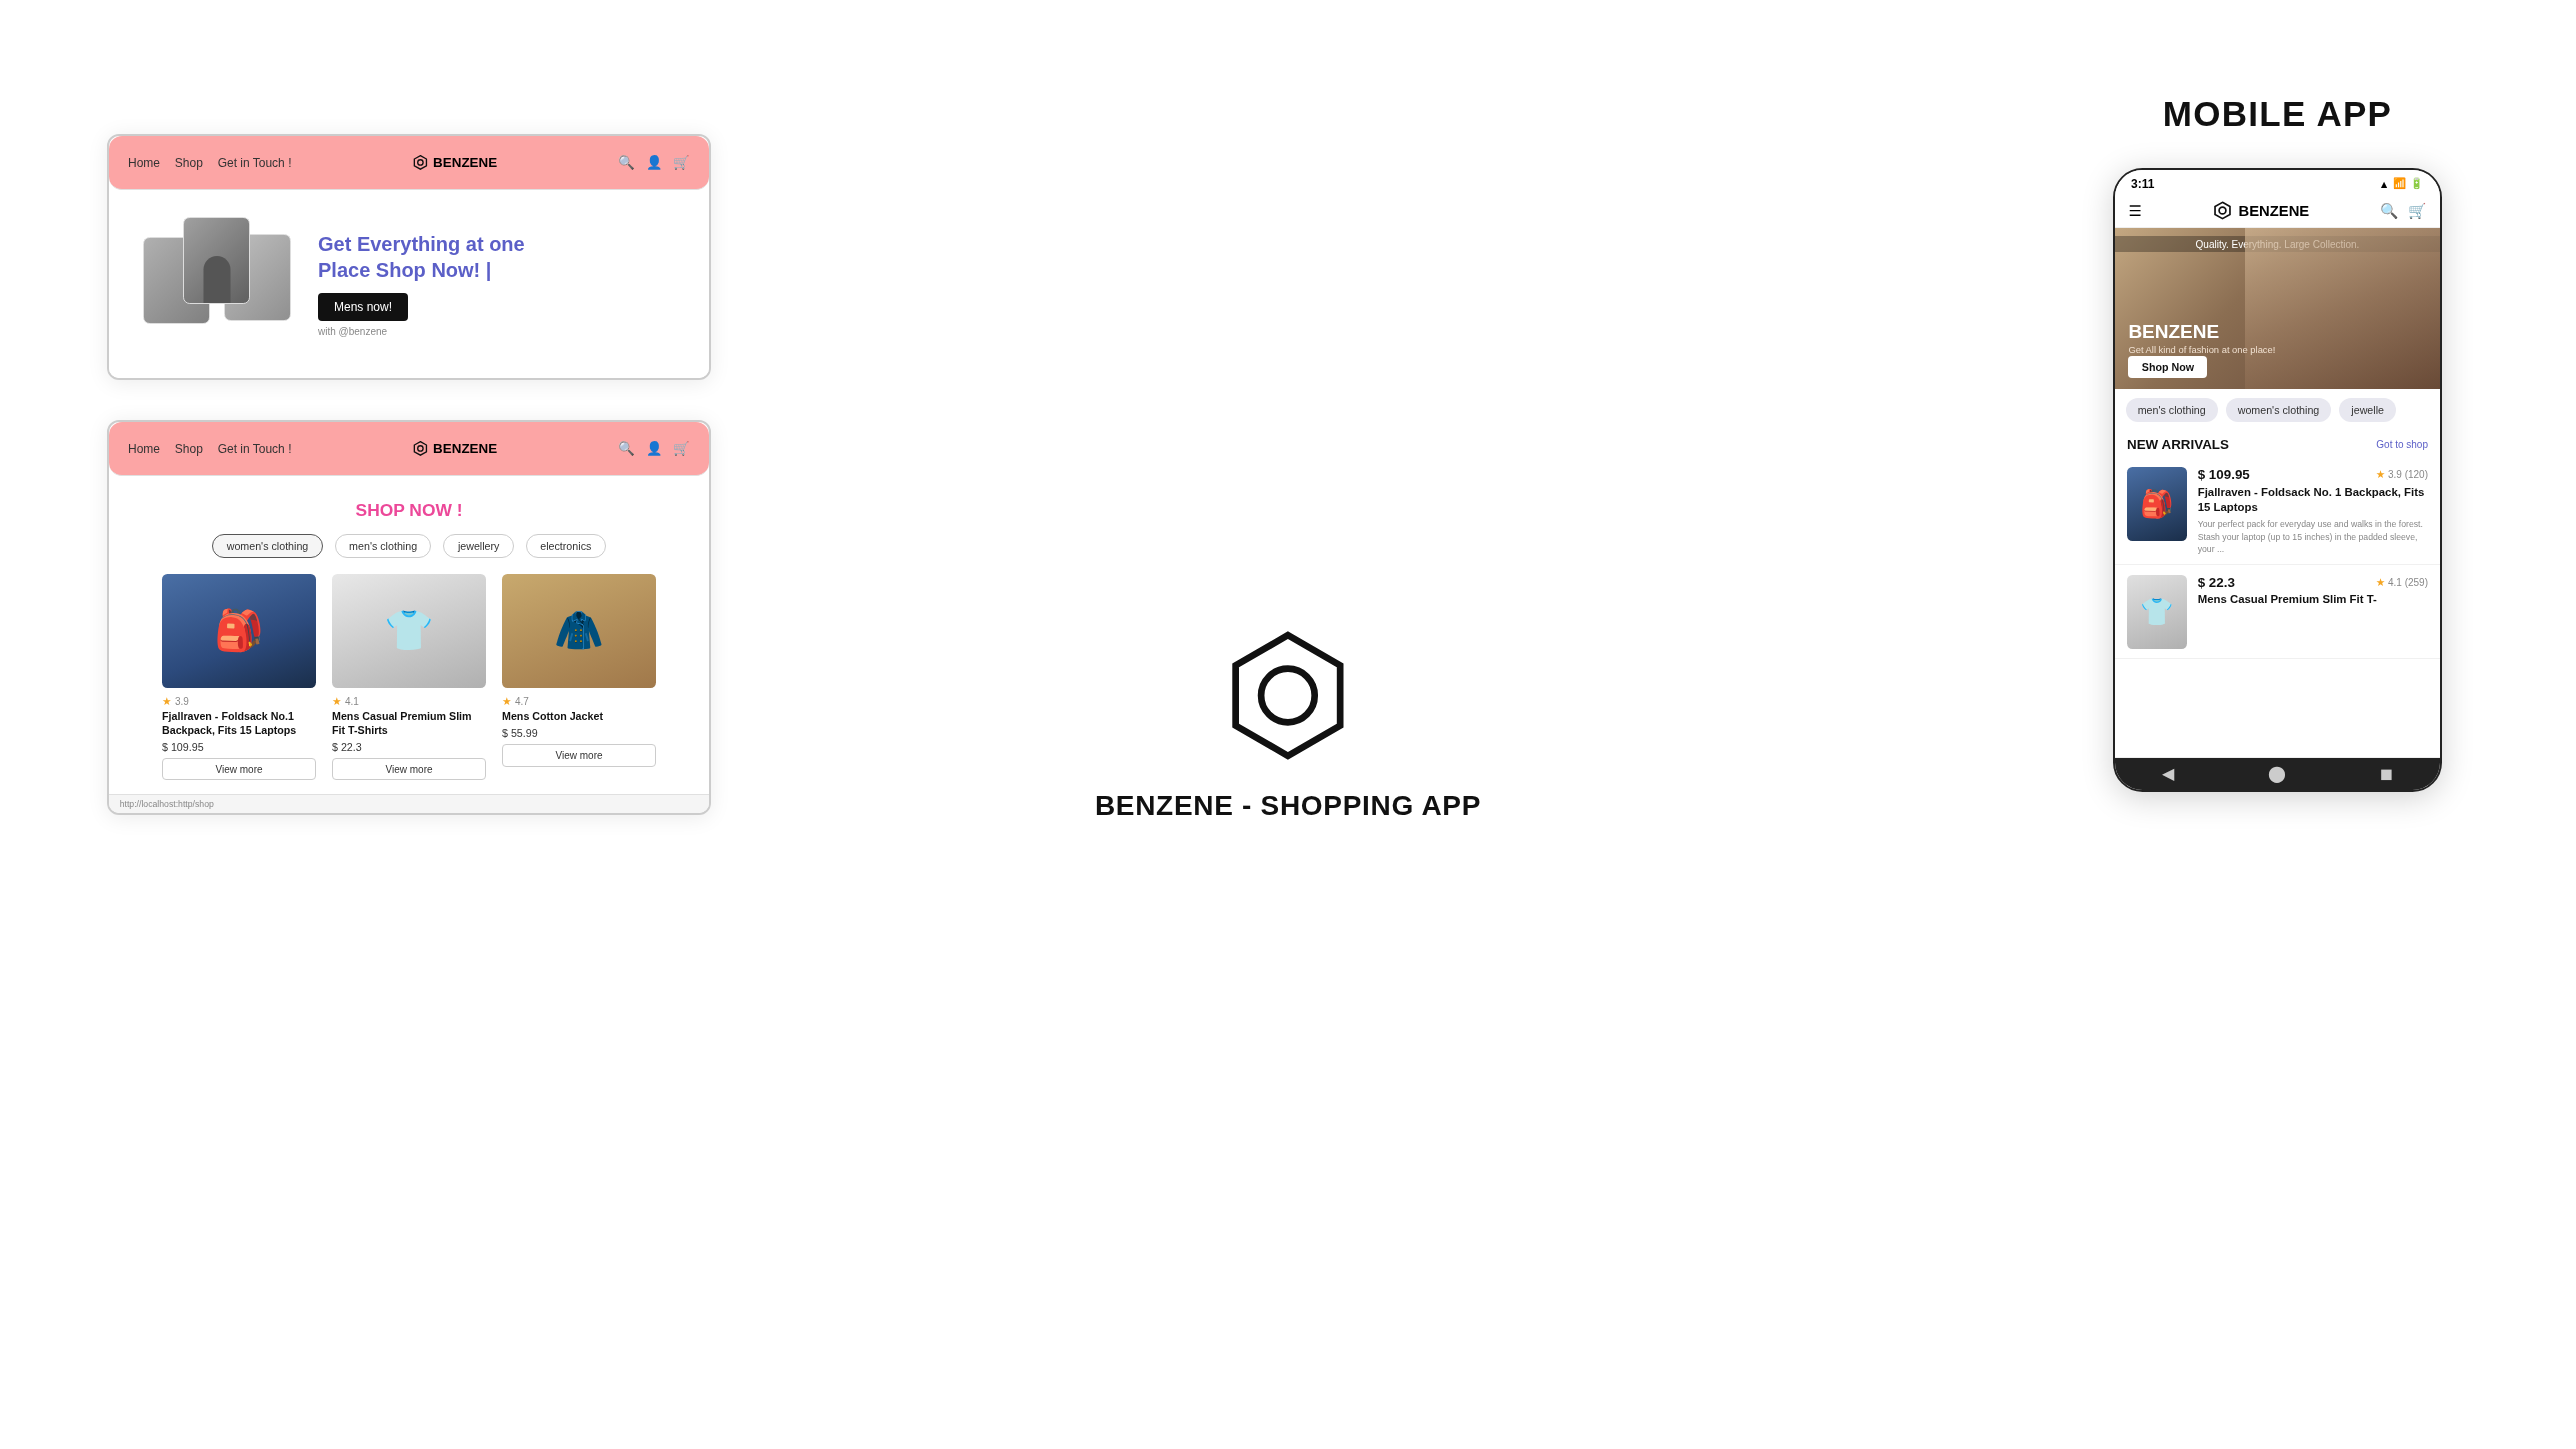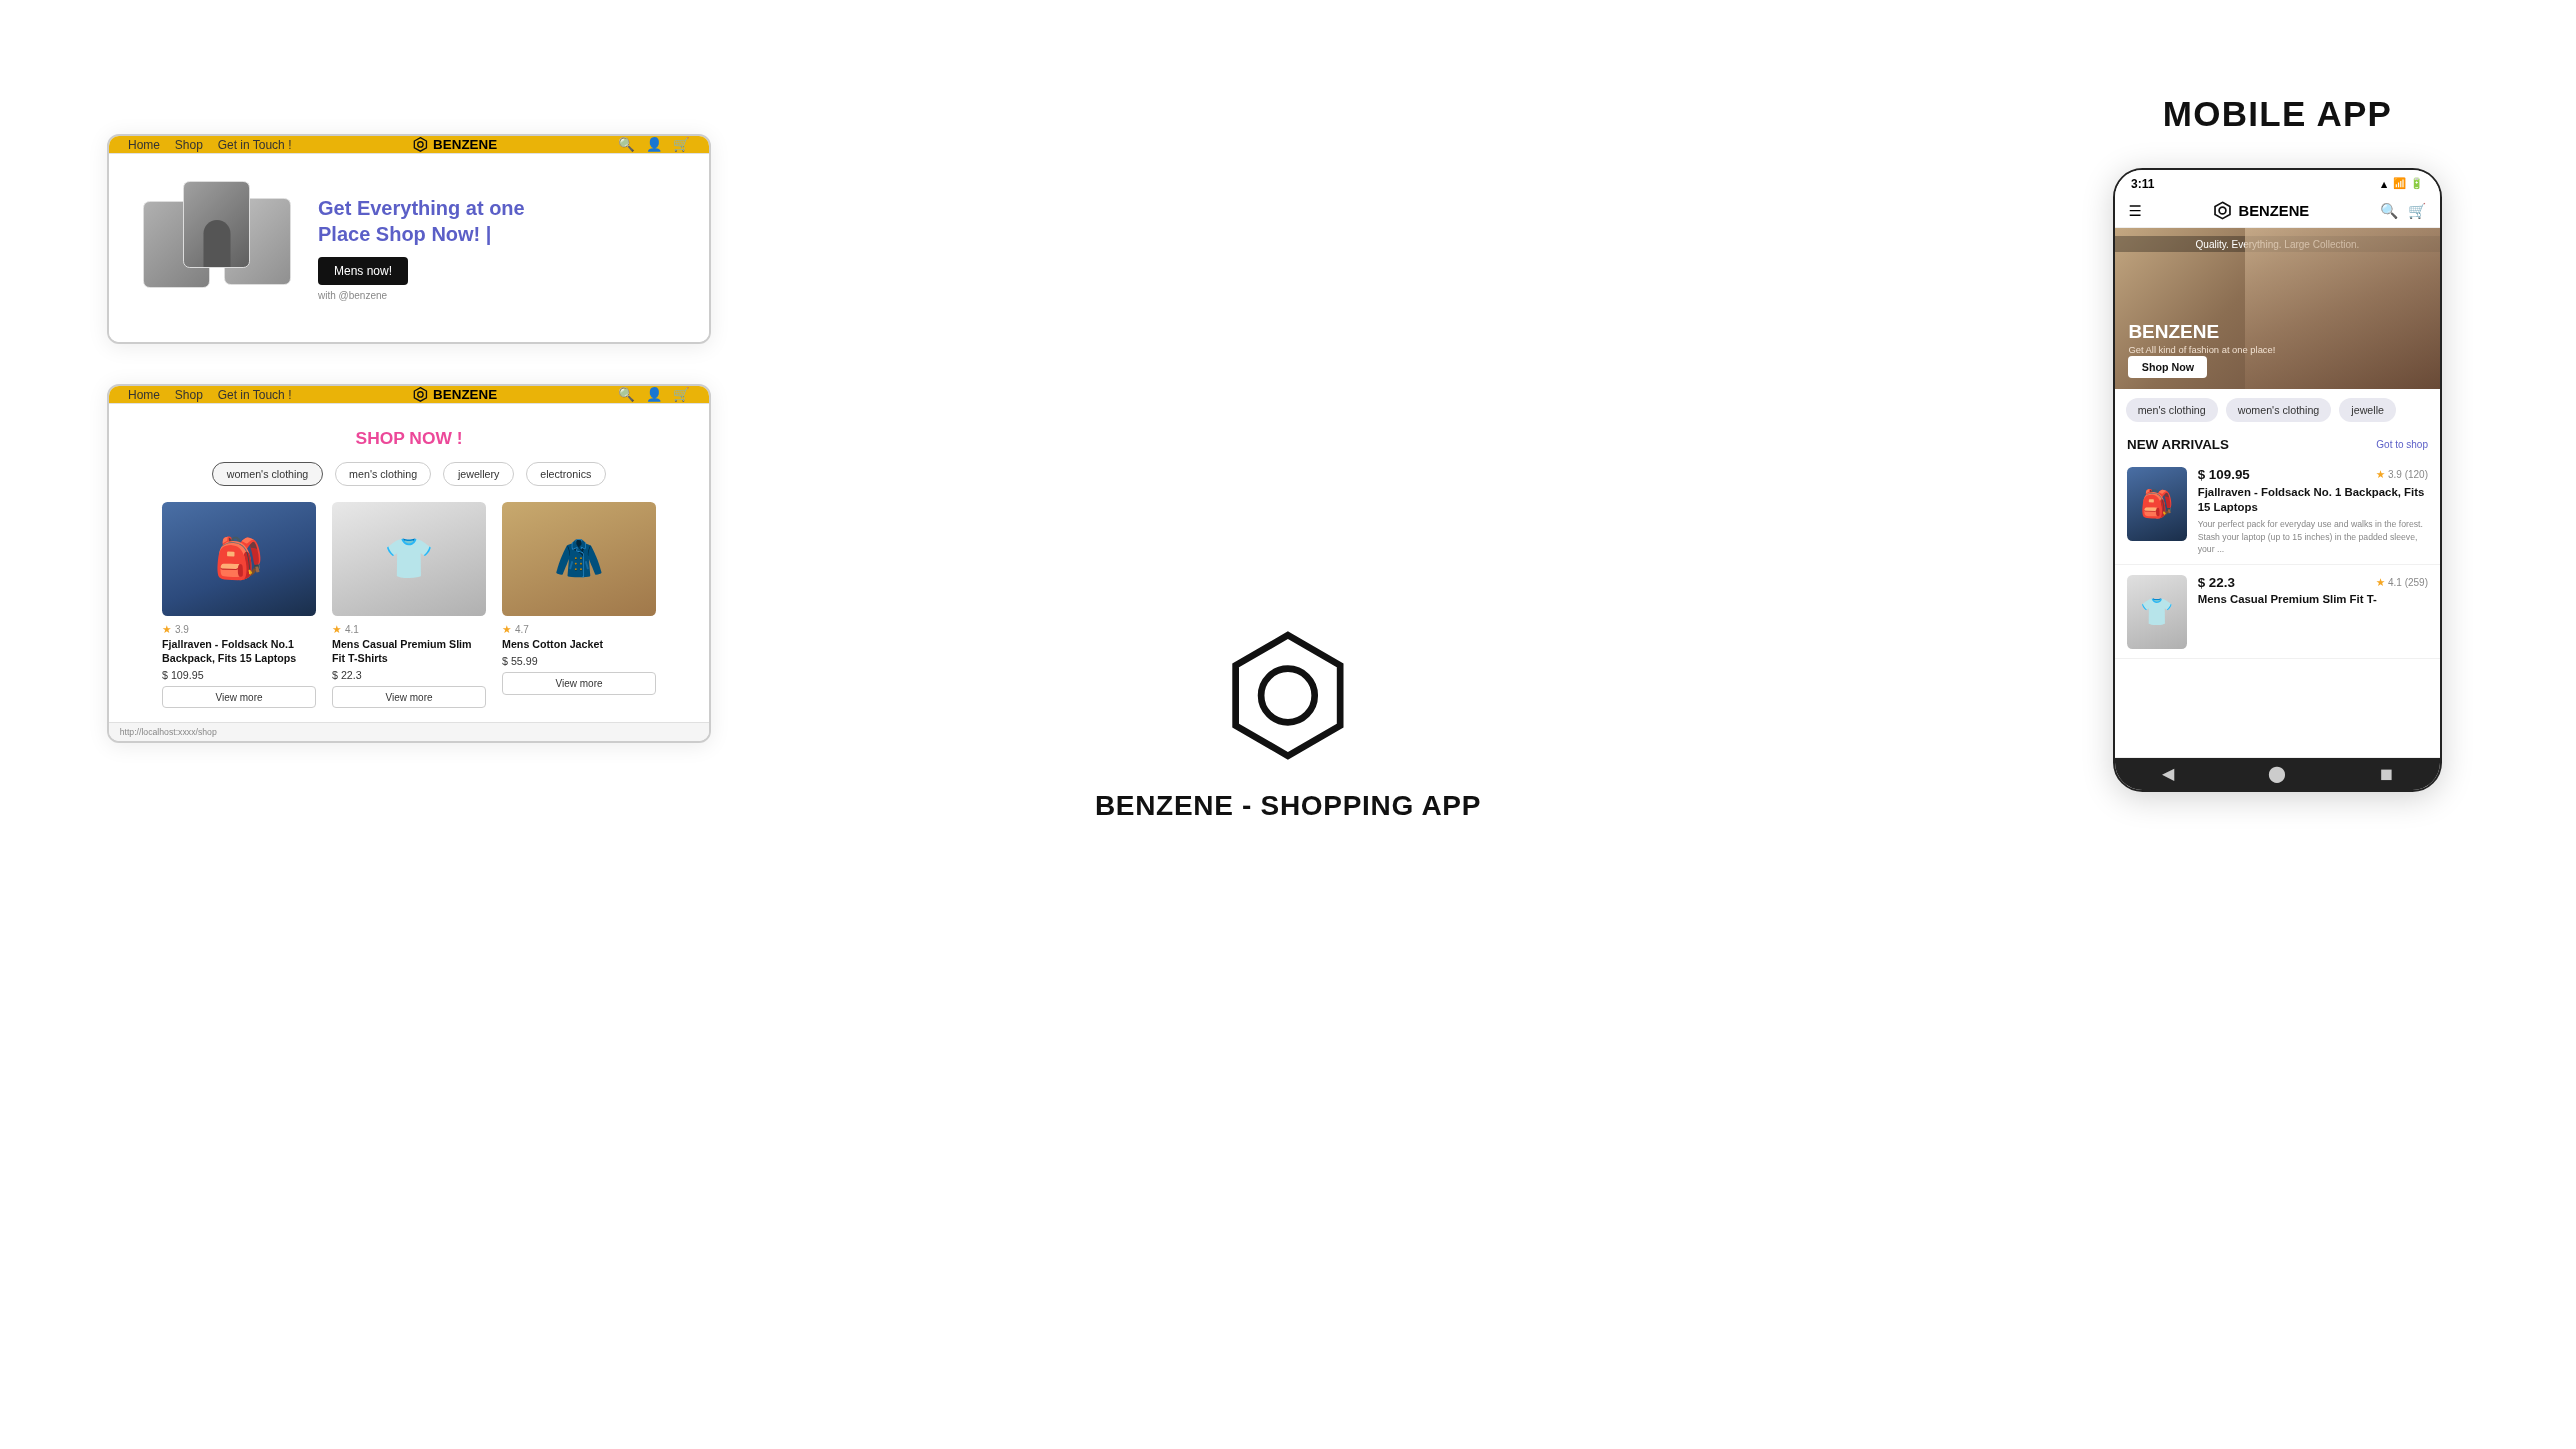--- a/index.html
+++ b/index.html
@@ -41,23 +41,24 @@
       overflow: hidden;
       box-shadow: 0 2.7px 21.5px rgba(0,0,0,0.08);
       margin-bottom: 40px;
     }
 
     
     .browser-nav {
       display: flex;
       align-items: center;
       justify-content: space-between;
-      padding: 1px 19px;
+      padding: 19px 19px;
       border-bottom: 0.7px solid #e0e0e0;
-      background: #eab308;
+      background: #fca5a5;
+      border-radius: 13px;
     }
     .browser-nav-links {
       display: flex;
       gap: 14.8px;
       font-size: 12px;
       color: #333;
     }
     .browser-nav-links span { cursor: pointer; }
     .browser-logo {
       display: flex;
@@ -593,21 +594,21 @@
           <div class="product-rating">
             <span class="star">★</span>
             <span>4.7</span>
           </div>
           <div class="product-name">Mens Cotton Jacket</div>
           <div class="product-price">$ 55.99</div>
           <div class="view-btn">View more</div>
         </div>
       </div>
     </div>
-    <div class="browser-status-bar">http://localhost:xxxx/shop</div>
+    <div class="browser-status-bar">http://localhost:http/shop</div>
   </div>
 </div>
 
 <div class="center-section">
   <svg class="hex-svg" viewBox="0 0 200 200">
 
     <polygon points="100,10 178,55 178,145 100,190 22,145 22,55" fill="none" stroke="#111" stroke-width="10"></polygon>
 
     <circle cx="100" cy="100" r="40" fill="none" stroke="#111" stroke-width="10"></circle>
   </svg>

